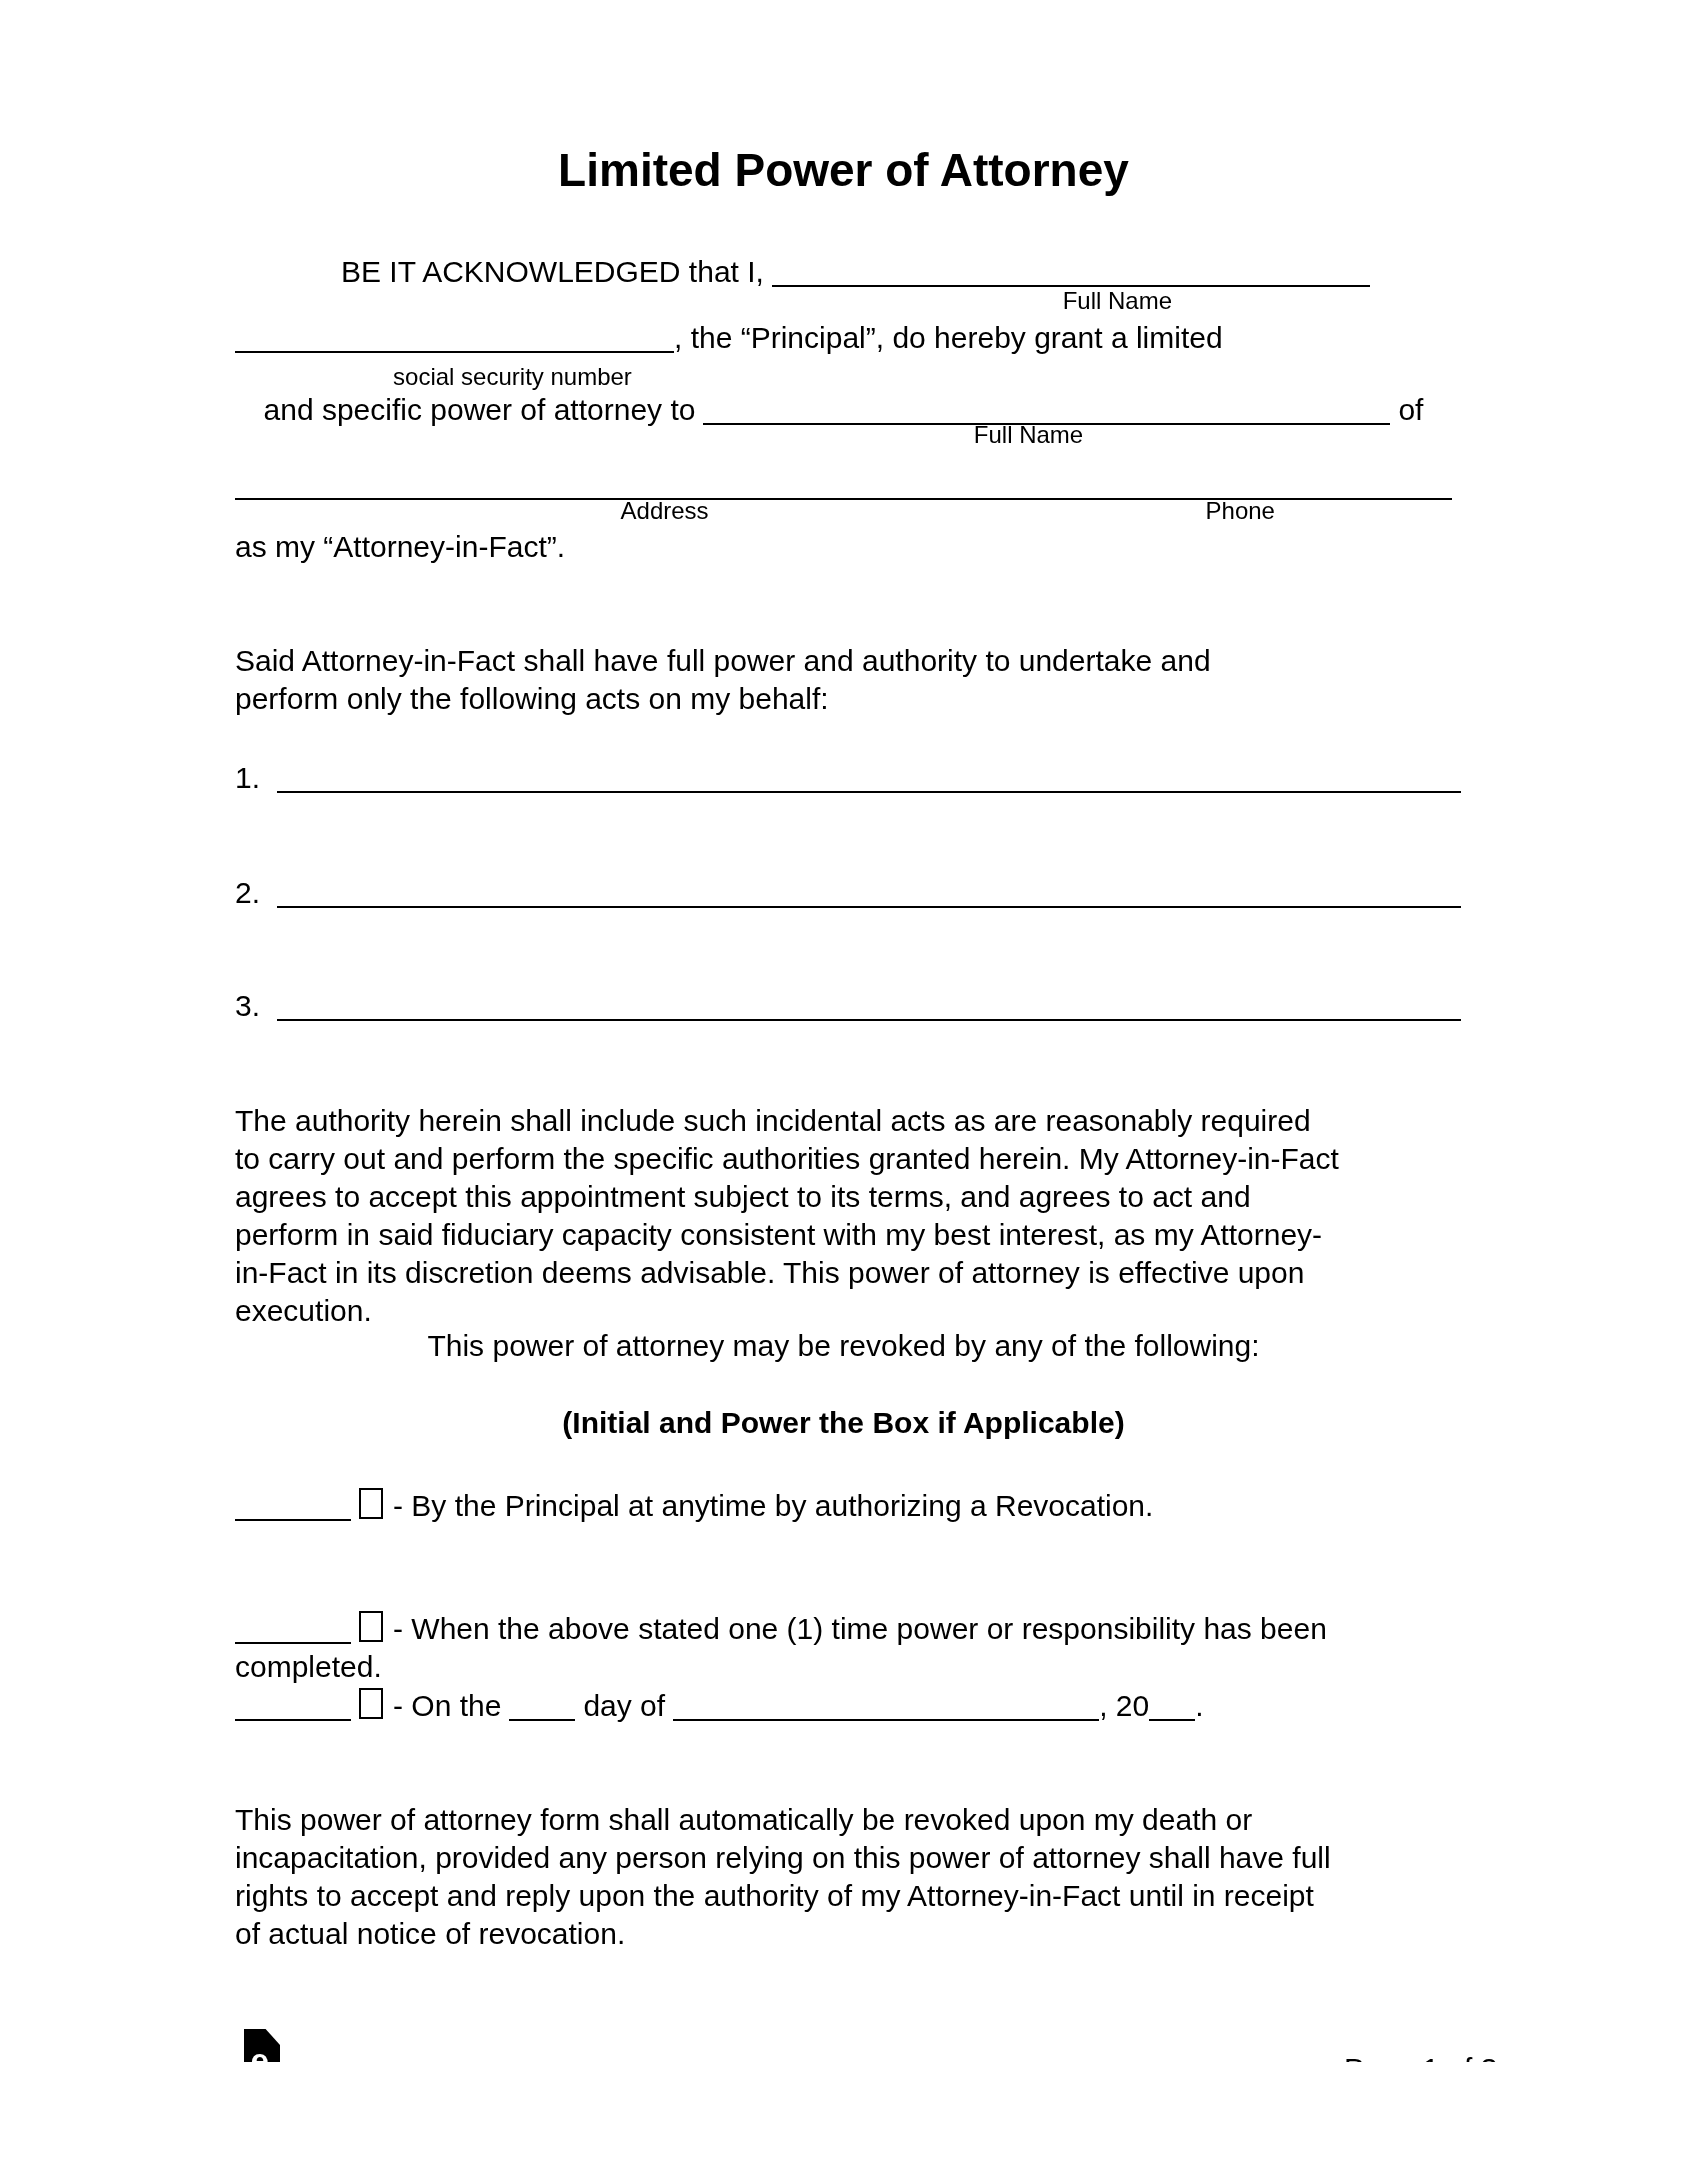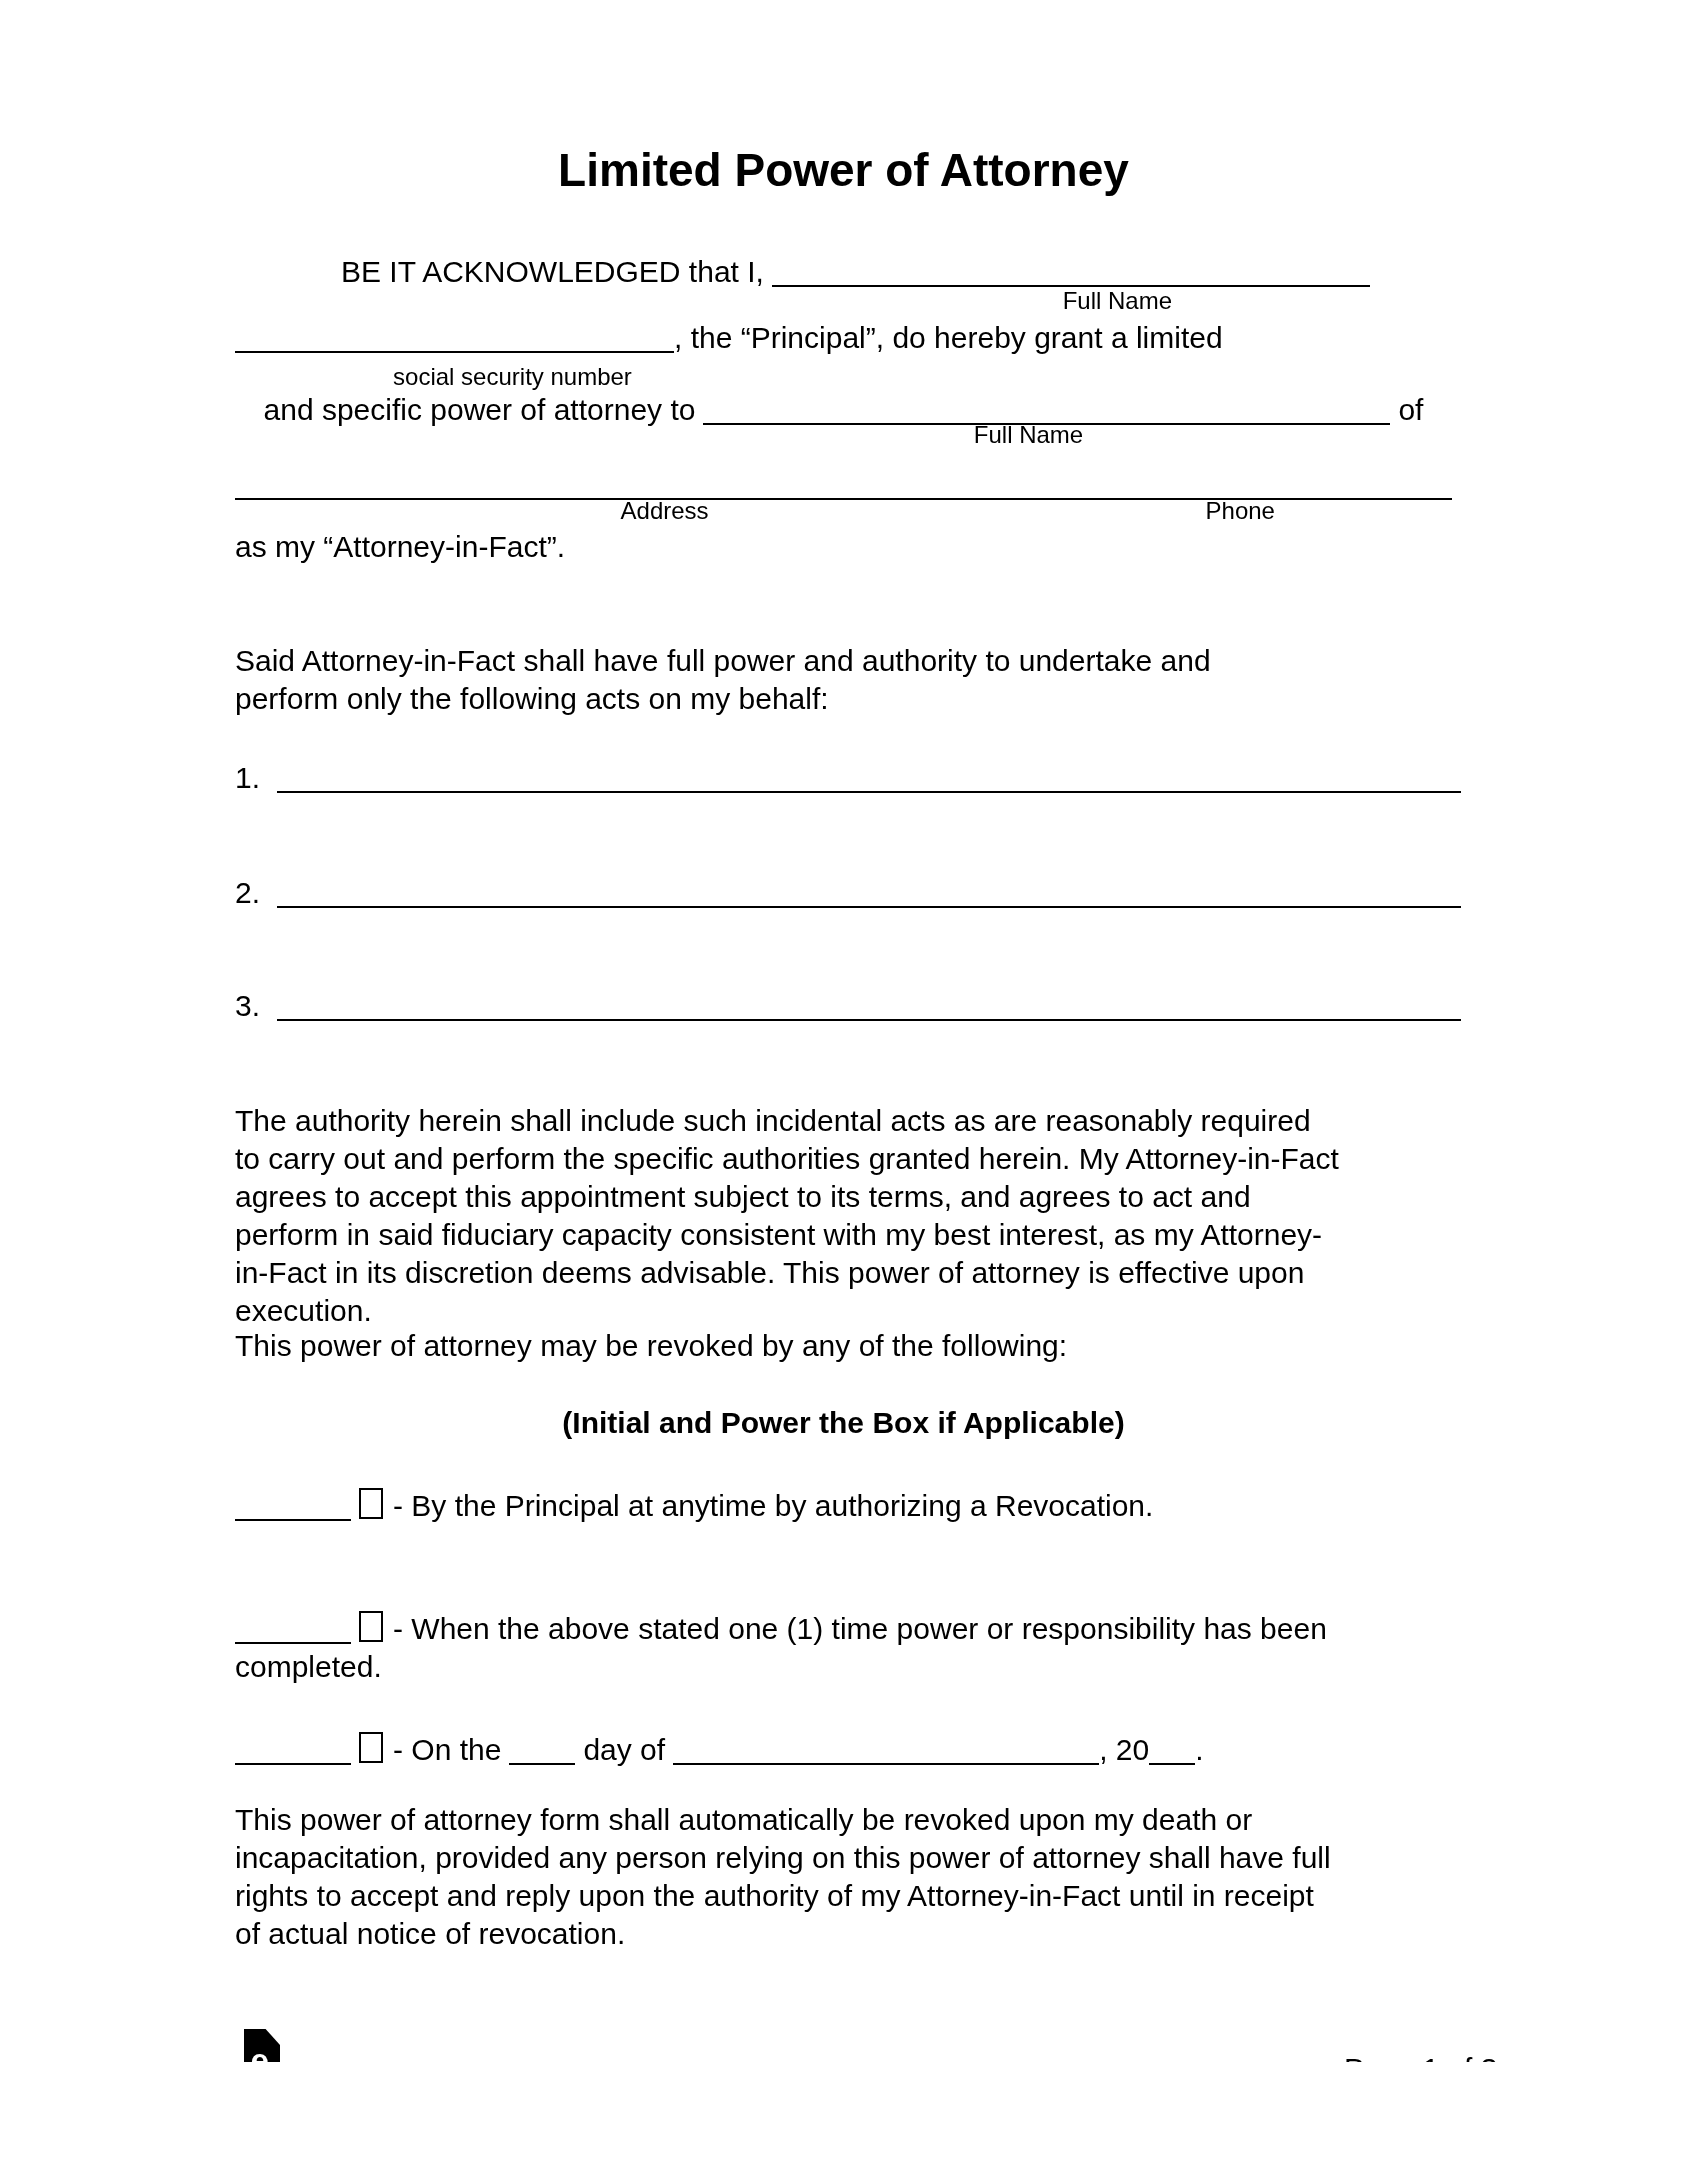--- a/index.html
+++ b/index.html
@@ -106,37 +106,37 @@
 
   <div class="row preline" style="top:1064px;">
     <span>The authority herein shall include such incidental acts as are reasonably required
 to carry out and perform the specific authorities granted herein. My Attorney-in-Fact
 agrees to accept this appointment subject to its terms, and agrees to act and
 perform in said fiduciary capacity consistent with my best interest, as my Attorney-
 in-Fact in its discretion deems advisable. This power of attorney is effective upon
 execution.</span>
   </div>
 
-  <div class="row" style="top:1327px;">
+  <div class="row" style="top:1327px;text-align:center;">
     <span>This power of attorney may be revoked by any of the following:</span>
   </div>
 
   <div class="row center bold" style="top:1404px;">
     <span>(Initial and Power the Box if Applicable)</span>
   </div>
 
   <div class="row nowrap" style="top:1487px;">
     <span class="blank" style="width:116px;"></span><span class="cbx"></span><span>- By the Principal at anytime by authorizing a Revocation.</span>
   </div>
 
   <div class="row" style="top:1569px;margin-top:41px;">
     <span class="blank" style="width:116px;"></span><span class="cbx"></span><span>- When the above stated one (1) time power or responsibility has been completed.</span>
   </div>
 
-  <div class="row nowrap" style="top:1687px;margin-top:44px;">
+  <div class="row nowrap" style="top:1687px;">
     <span class="blank" style="width:116px;"></span><span class="cbx"></span><span>- On the</span><span class="blank gap12" style="width:66px;"></span><span class="gap12">day of</span><span class="blank gap12" style="width:426px;"></span><span>, 20</span><span class="blank" style="width:46px;"></span><span>.</span>
   </div>
 
   <div class="row preline" style="top:1763px;">
     <span>This power of attorney form shall automatically be revoked upon my death or
 incapacitation, provided any person relying on this power of attorney shall have full
 rights to accept and reply upon the authority of my Attorney-in-Fact until in receipt
 of actual notice of revocation.</span>
   </div>
 

